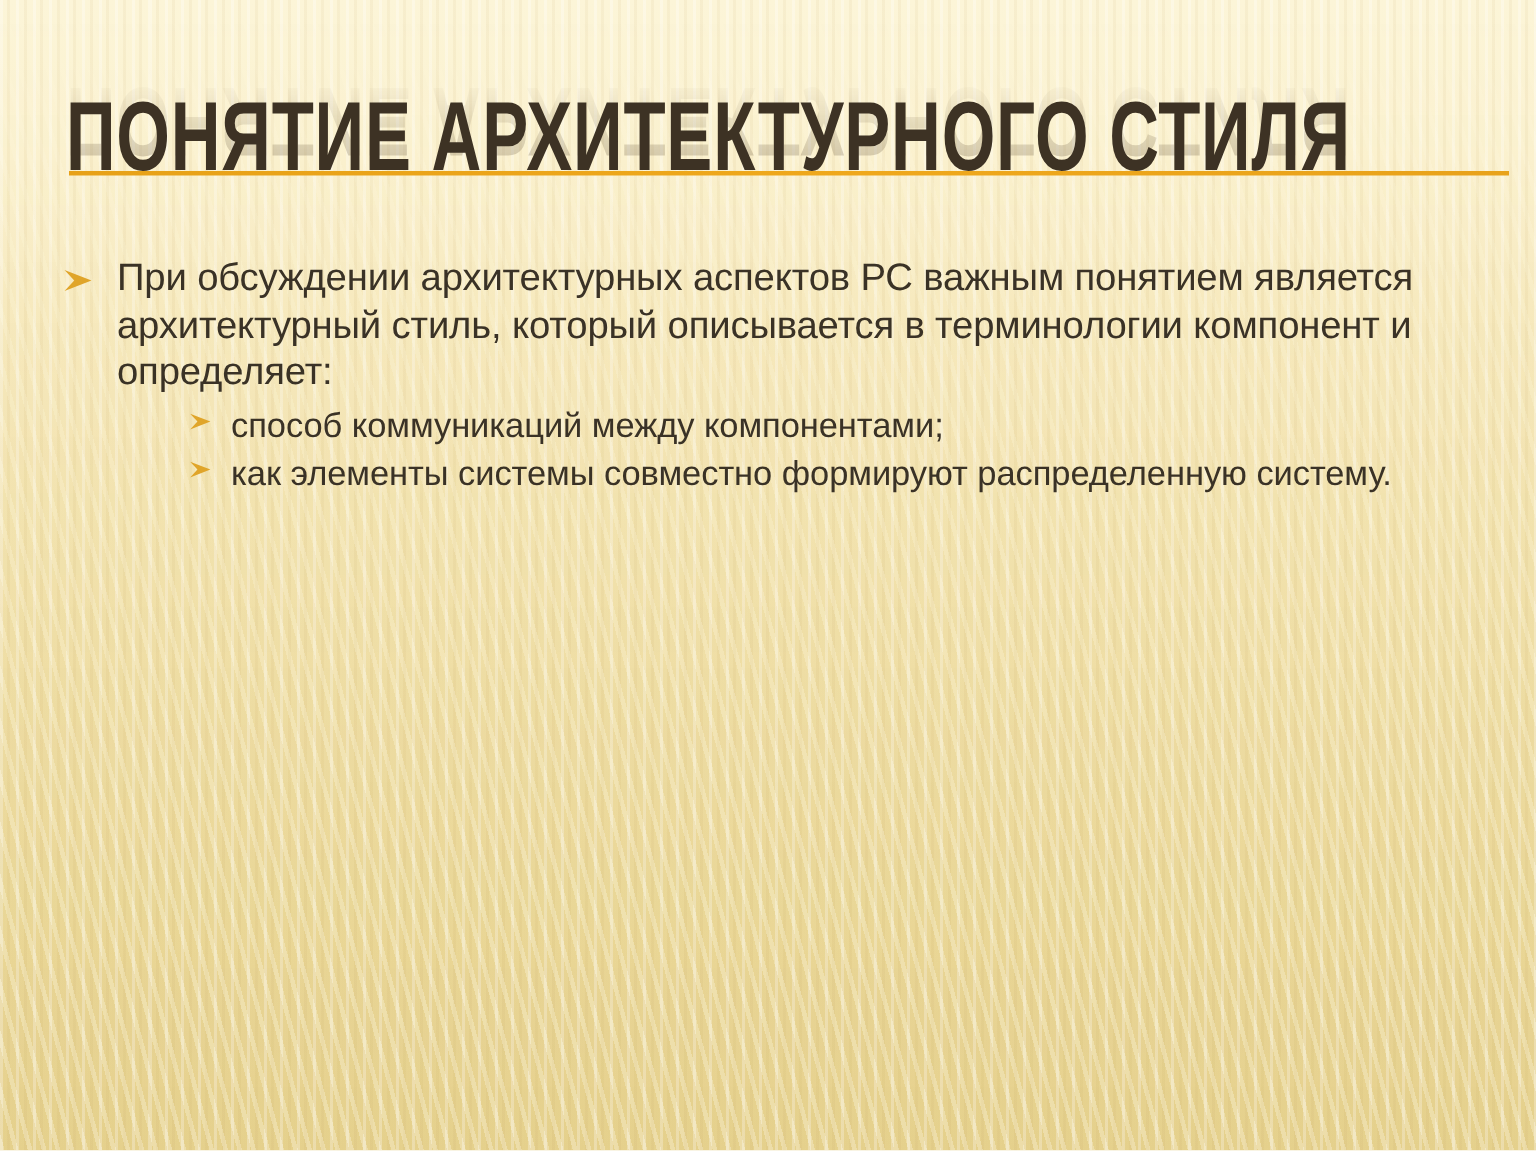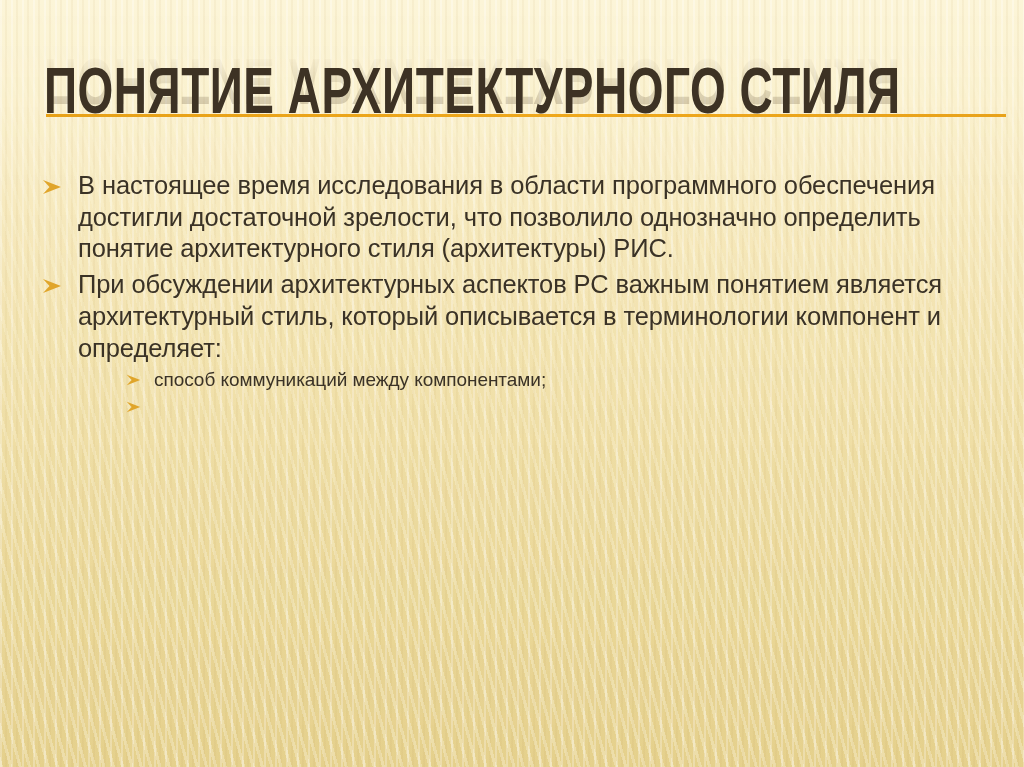--- a/index.html
+++ b/index.html
@@ -166,21 +166,21 @@
 
   ul.subbullets {
     margin-top: 4px;
     margin-left: 44px;
   }
 
   li.subbullet {
     position: relative;
     padding-left: 32px;
     margin: 0 0 2px 0;
-    font-size: 19px;
+    font-size: 23px;
     line-height: 1.30;
     color: #3a3226;
     letter-spacing: -0.05px;
   }
 
   li.subbullet > .marker {
     position: absolute;
     left: 4px;
     top: 6px;
     width: 15px;
@@ -199,28 +199,20 @@
     <div class="title-block">
       <div class="title-rule"></div>
       <h1 class="title-reflection" aria-hidden="true">Понятие архитектурного стиля</h1>
       <h1 class="title-text">Понятие архитектурного стиля</h1>
     </div>
 
     <div class="body-block">
 
       <ul class="bullets">
 
-        <li class="bullet">
-          <span class="marker">
-            <svg viewBox="0 0 20 16">
-              <path d="M1 1 L19 8 L1 15 L7.5 8 Z" fill="#e0a52a"></path>
-            </svg>
-          </span>
-          <span>В настоящее время исследования в области программного обеспечения достигли достаточной зрелости, что позволило однозначно определить понятие архитектурного стиля (архитектуры) РИС.</span>
-        </li>
 
 
         <li class="bullet">
           <span class="marker">
             <svg viewBox="0 0 20 16">
               <path d="M1 1 L19 8 L1 15 L7.5 8 Z" fill="#e0a52a"></path>
             </svg>
           </span>
           <span>При обсуждении архитектурных аспектов РС важным понятием является архитектурный стиль, который описывается в терминологии компонент и определяет:</span>
 
@@ -232,20 +224,21 @@
                 </svg>
               </span>
               <span>способ коммуникаций между компонентами;</span>
             </li>
             <li class="subbullet">
               <span class="marker">
                 <svg viewBox="0 0 20 16">
                   <path d="M1 1 L19 8 L1 15 L7.5 8 Z" fill="#e0a52a"></path>
                 </svg>
               </span>
+              <span>как элементы системы совместно формируют распределенную систему.</span>
             </li>
           </ul>
         </li>
 
       </ul>
     </div>
 
   </div>
 </div>
 

